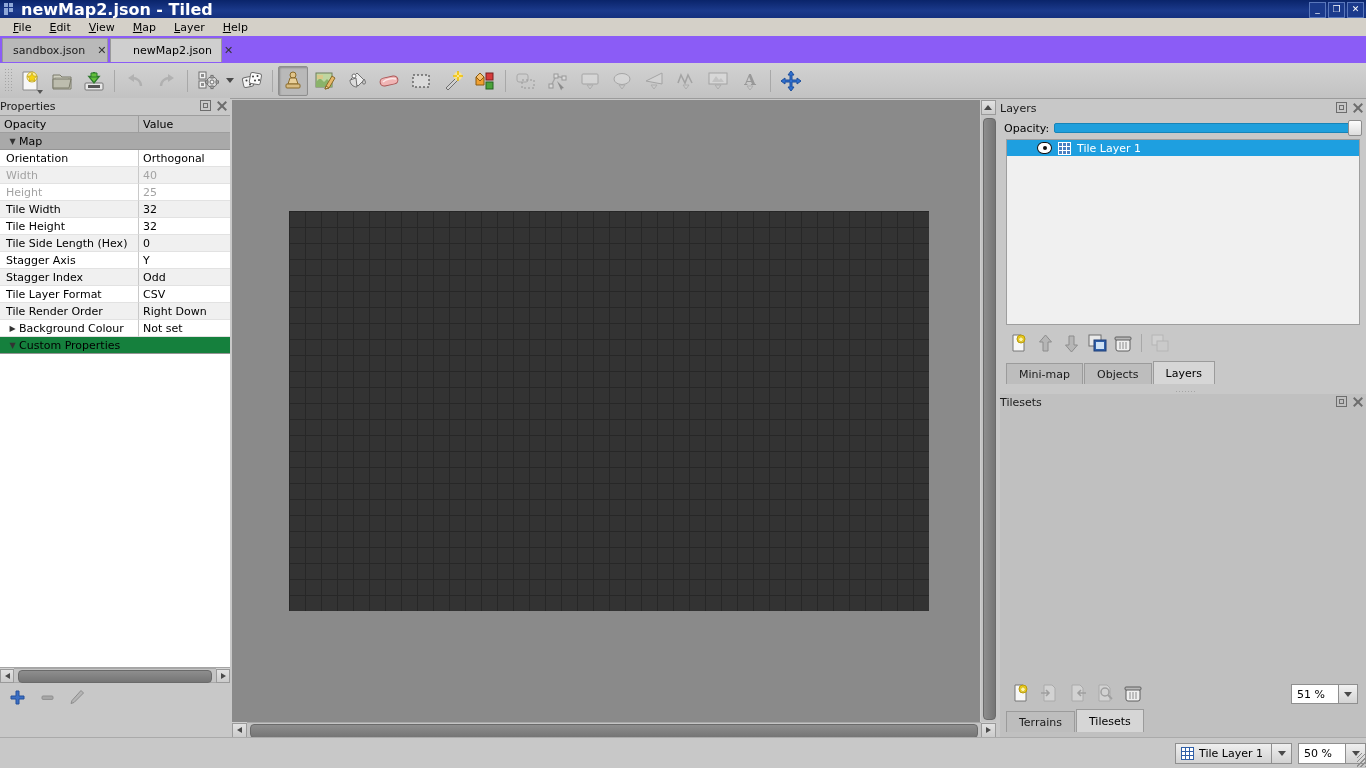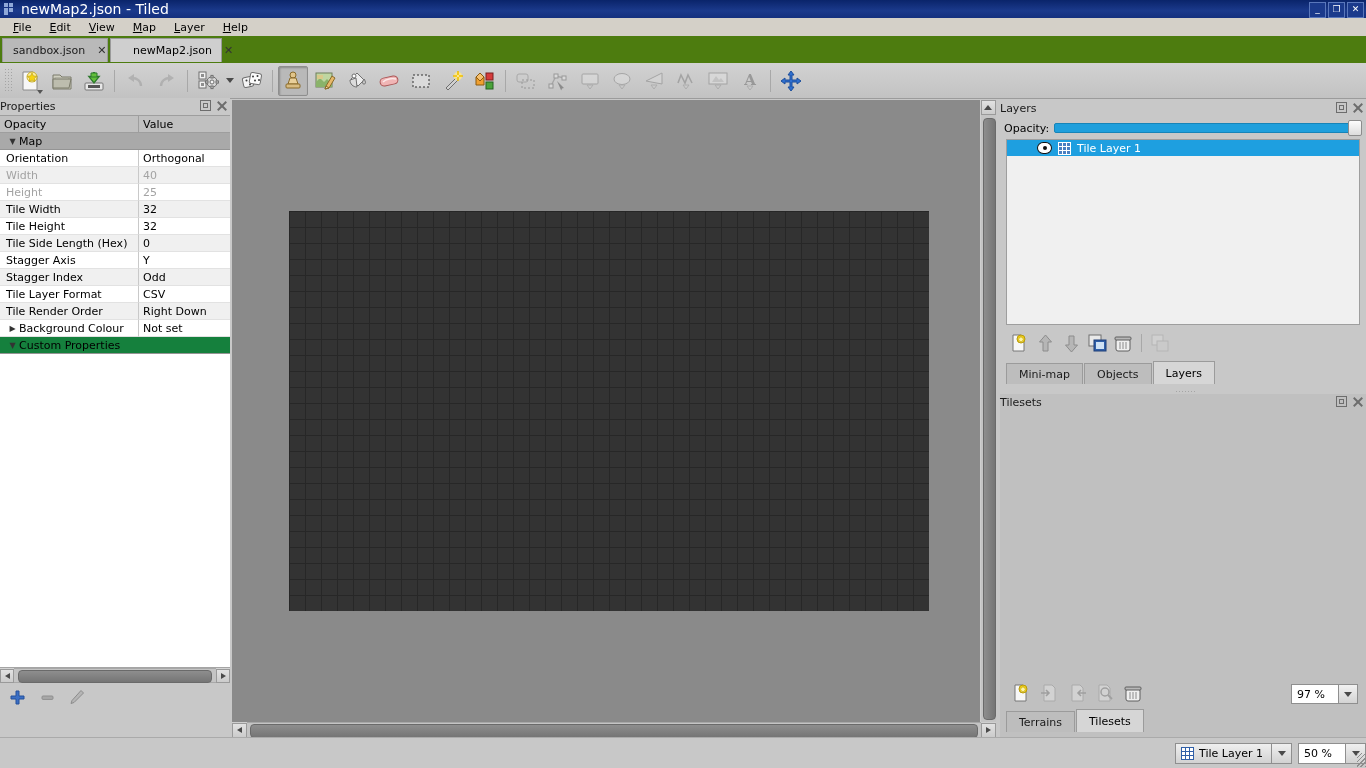--- a/index.html
+++ b/index.html
@@ -10,34 +10,34 @@
     -webkit-font-smoothing:none;
   }
   #app{position:relative;width:1366px;height:768px;}
 
   
   .titlebar{position:absolute;left:0;top:0;width:1366px;height:18px;
     background:linear-gradient(to bottom,#0a246a,#1b3a8c 60%,#14307e);
     display:flex;align-items:center;}
   .tb-icon{width:14px;height:14px;margin-left:3px;margin-right:4px;position:relative;}
   .tb-icon i{position:absolute;background:#8fa8d8;display:block;}
-  .tb-title{color:#fff;font-weight:normal;font-size:14px;letter-spacing:0px;}
+  .tb-title{color:#fff;font-weight:bold;font-size:16px;letter-spacing:0px;}
   .tb-btns{position:absolute;right:2px;top:2px;display:flex;gap:2px;}
   .tb-btn{width:15px;height:14px;background:#1b3a8c;border:1px solid #5a77bb;
      color:#fff;font-size:9px;line-height:12px;text-align:center;cursor:pointer;}
 
   
   .menubar{position:absolute;left:0;top:18px;width:1366px;height:18px;
     background:#d4d0c8;display:flex;align-items:center;padding-left:4px;}
   .menuitem{padding:14px 9px;font-size:11px;cursor:pointer;}
   .menuitem u{text-decoration:underline;}
 
   
   .doctabs{position:absolute;left:0;top:36px;width:1366px;height:27px;
-     background:#4d7c0f;border-bottom:1px solid #8f8f8f;}
+     background:#8b5cf6;border-bottom:1px solid #8f8f8f;}
   .dtab{position:absolute;top:2px;height:24px;box-sizing:border-box;
      display:flex;align-items:center;padding:0 6px 0 10px;font-size:11px;
      border:1px solid #9a9a9a;border-bottom:none;cursor:pointer;}
   .dtab.inactive{background:#b9b9b9;color:#1a1a1a;}
   .dtab.active{background:#cfcfcf;color:#000;}
   .dtab .x{margin-left:12px;font-size:11px;color:#333;cursor:pointer;}
 
   
   .toolbar{position:absolute;left:0;top:63px;width:1366px;height:35px;
      background:linear-gradient(to bottom,#d2d2d2,#c2c2c2);
@@ -738,21 +738,21 @@
       <div class="lt-btn">
         <svg width="18" height="19" viewBox="0 0 18 19">
           <rect x="2" y="5" width="14" height="12" rx="2" fill="#efefef" stroke="#5f5f5f"></rect>
           <rect x="1" y="3" width="16" height="3" rx="1" fill="#b8b8b8" stroke="#5f5f5f"></rect>
           <path d="M6 8v7M9 8v7M12 8v7" stroke="#8a8a8a"></path>
         </svg>
       </div>
     </div>
 
     <div class="zoomcombo" style="position:absolute;right:8px;top:290px;">
-      <div class="zc-text">97 %</div>
+      <div class="zc-text">51 %</div>
       <div class="zc-arrow"></div>
     </div>
 
     <div class="tabstrip" style="left:6px;top:316px;">
       <div class="tstab">Terrains</div>
       <div class="tstab active">Tilesets</div>
     </div>
   </div>
 
   <div class="statusbar">

